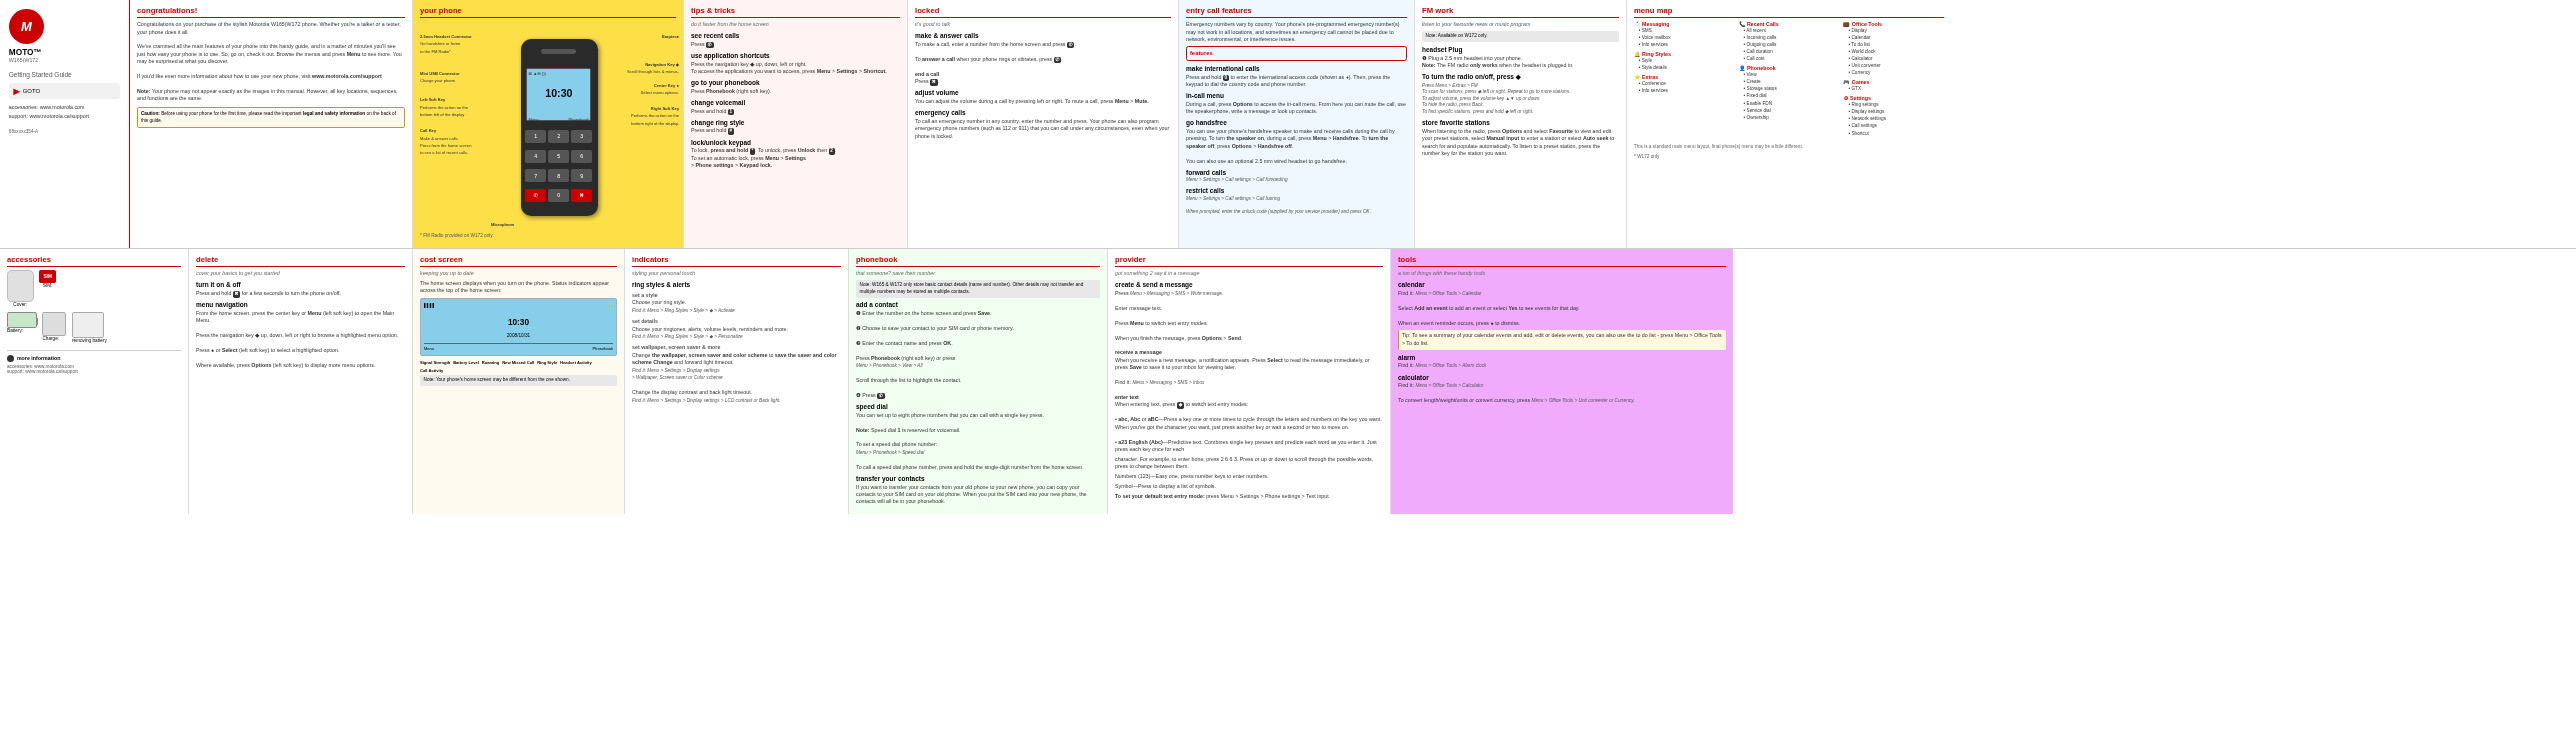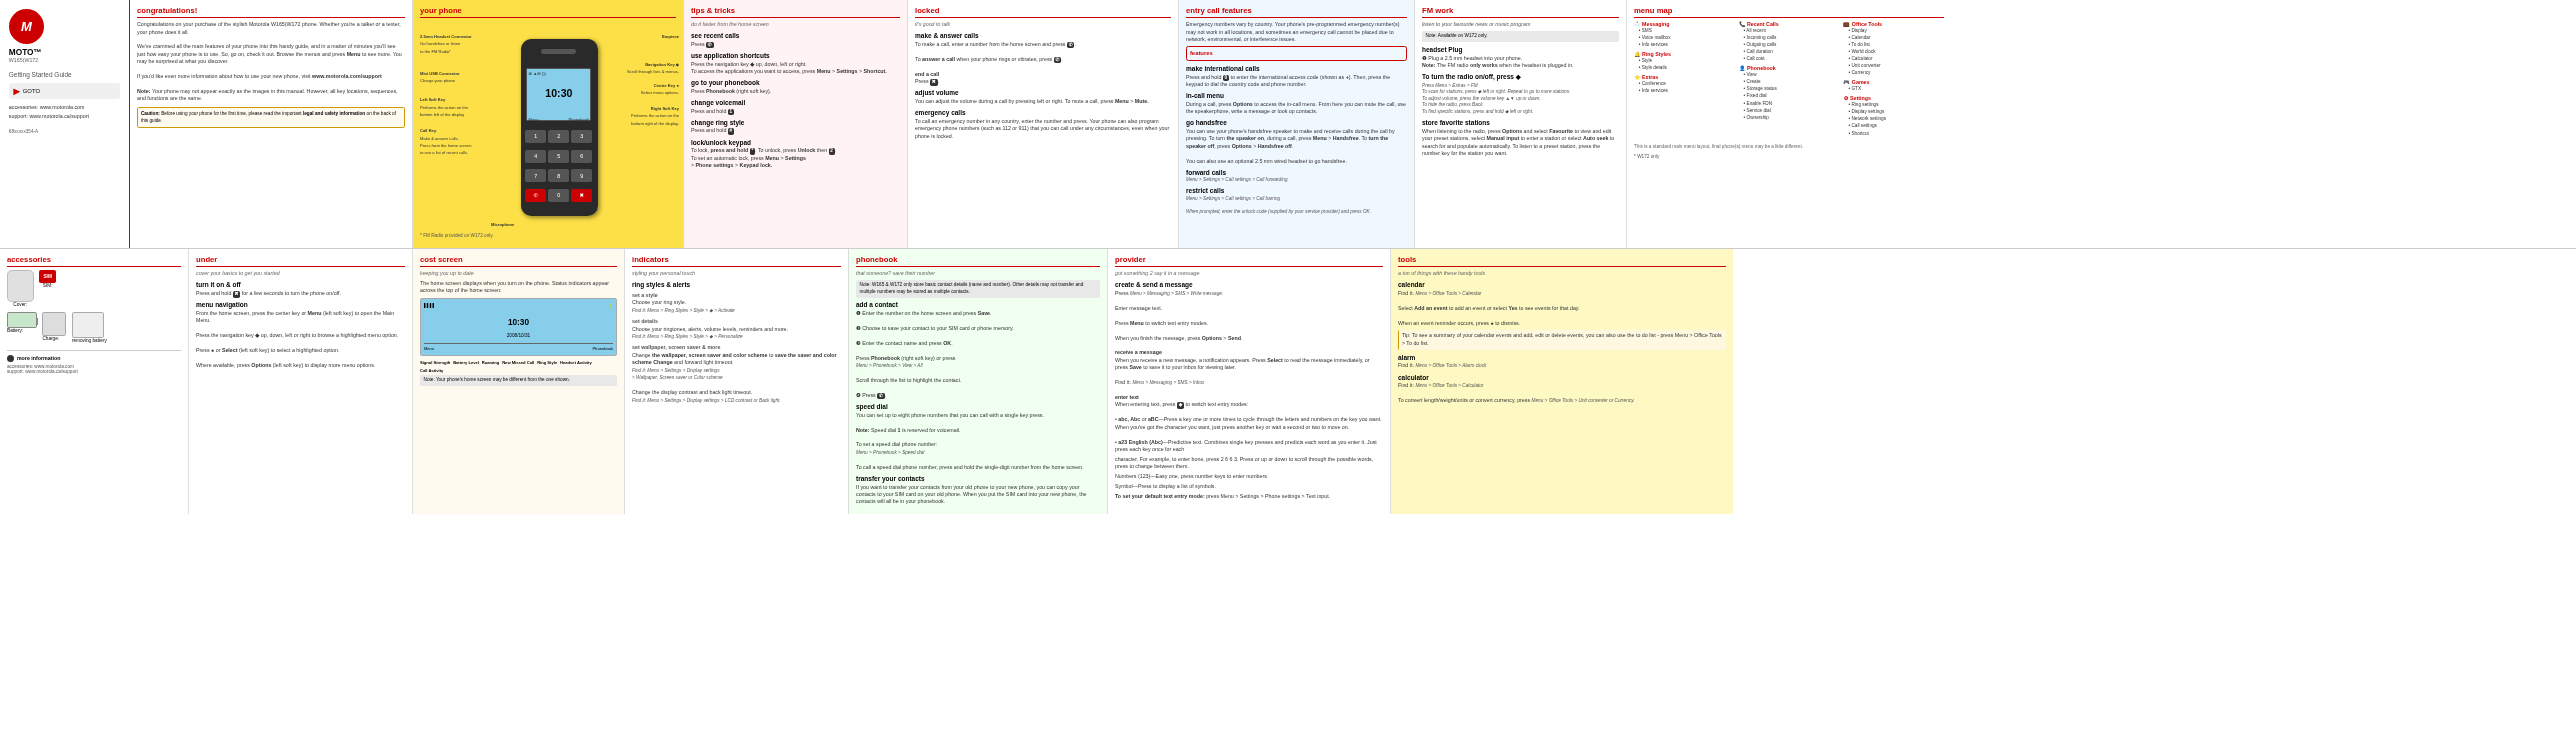--- a/index.html
+++ b/index.html
@@ -175,21 +175,21 @@
       background: #f0fff0;
     }
 
     .messages-panel {
       width: 283px;
       background: #fff;
     }
 
     .tools-panel {
       width: 342px;
-      background: #fef9c3;
+      background: #f0abfc;
       border-right: none;
     }
 
     .key-btn {
       display: inline-block;
       background: #333;
       color: #fff;
       border-radius: 1.8px;
       padding: 0 1.8px;
       font-size: 4.7px;
@@ -660,21 +660,21 @@
         <div style="display:flex; align-items:center; gap:2.9px;">
           <span style="width:7px; height:7px; background:#333; border-radius:50%; display:inline-block;"></span>
           <span style="font-size:5.3px; font-weight:bold;">more information</span>
         </div>
         <div style="font-size:4.7px; color:#555; margin-top:2.4px;">accessories: www.motorola.com</div>
         <div style="font-size:4.7px; color:#555;">support: www.motorola.ca/support</div>
       </div>
     </div>
 
     <div class="basics-panel panel">
-      <div class="panel-title">under</div>
+      <div class="panel-title">delete</div>
       <div class="panel-text" style="font-style:italic; color:#666;">cover your basics to get you started</div>
 
       <div class="panel-subtitle">turn it on &amp; off</div>
       <div class="panel-text">
         Press and hold <span class="key-btn">✖</span> for a few seconds to turn the phone on/off.
       </div>
 
       <div class="panel-subtitle">menu navigation</div>
       <div class="panel-text">
         From the home screen, press the center key or <b>Menu</b> (left soft key) to open the Main Menu.<br><br>

